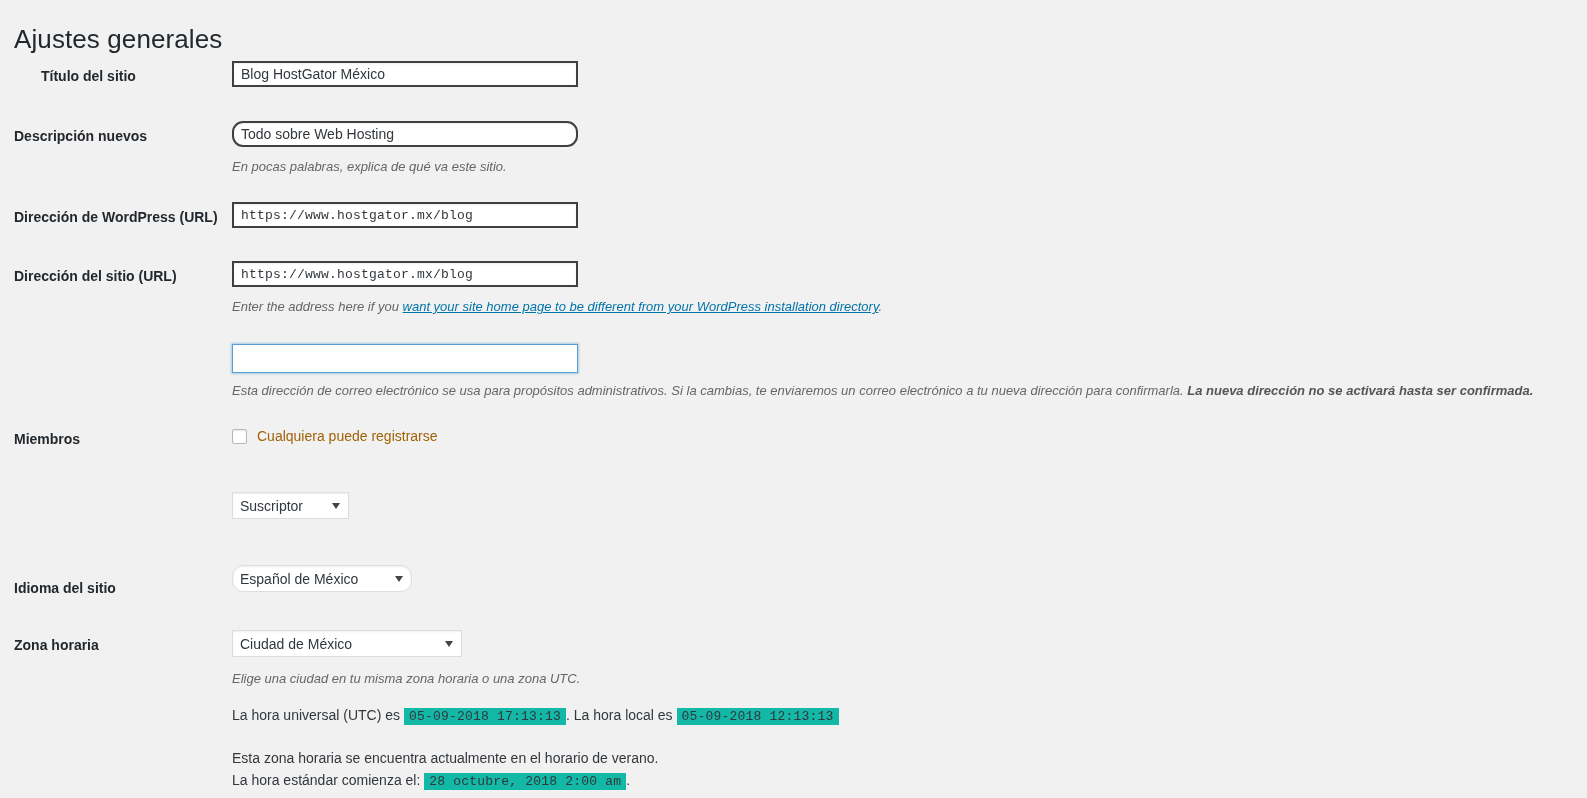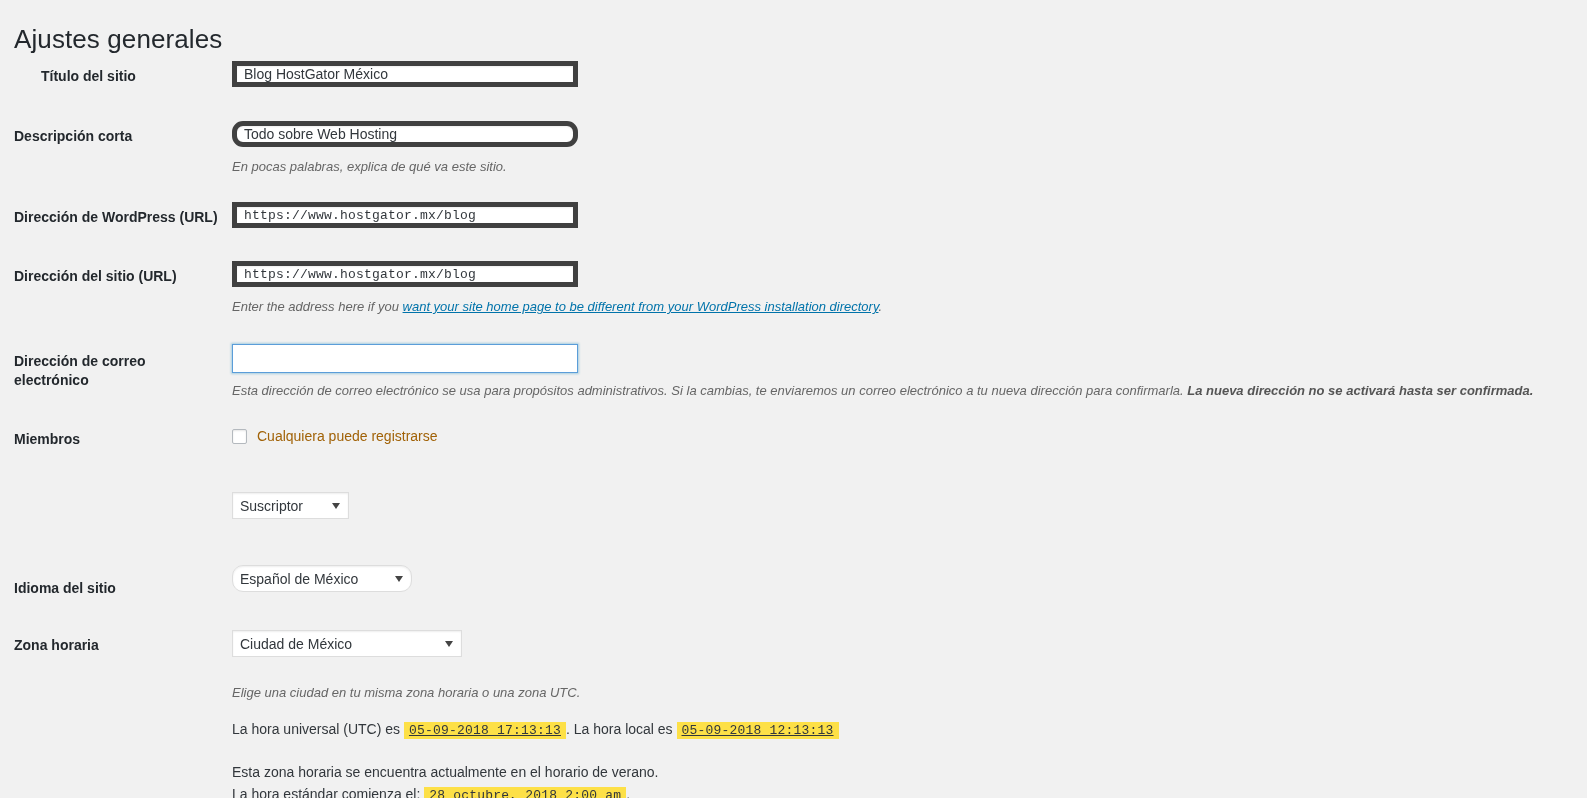--- a/index.html
+++ b/index.html
@@ -50,21 +50,21 @@
     color: #23282d;
     line-height: 19px;
   }
   .field-cell {
     position: absolute;
     left: 232px;
   }
   input.txt {
     box-sizing: border-box;
     height: 26px;
-    border: 5px solid #404040;
+    border: 2px solid #404040;
     background: #fff;
     color: #32373c;
     font-size: 14px;
     font-family: "Liberation Sans", sans-serif;
     padding: 0 7px;
     border-radius: 0;
     outline: none;
     box-shadow: inset 0 1px 2px rgba(0,0,0,0.07);
   }
   input.txt.code {
@@ -138,45 +138,44 @@
   }
   .tz-info {
     font-size: 14px;
     color: #32373c;
     line-height: 22px;
     white-space: nowrap;
   }
   code.stamp {
     font-family: "Liberation Mono", monospace;
     font-size: 13px;
-    background: #fde047;
+    background: #14b8a6;
     color: #32373c;
     padding: 1px 5px;
     letter-spacing: 0.2px;
-    text-decoration: underline;
   }
 </style>
 </head>
 <body>
 
 <div class="page">
 
   <h1 class="page-title">Ajustes generales</h1>
 
   <div class="form-table">
 
     <div class="row" style="height:59px;">
       <div class="label-cell" style="top:11px;margin-left:27px;">Título del sitio</div>
       <div class="field-cell" style="top:5px;">
         <input class="txt" type="text" style="width: 346px;" value="Blog HostGator México">
       </div>
     </div>
 
     <div class="row" style="height:81px;">
-      <div class="label-cell" style="top:12px;">Descripción corta</div>
+      <div class="label-cell" style="top:12px;">Descripción nuevos</div>
       <div class="field-cell" style="top:6px;">
         <input class="txt" type="text" style="width: 346px; border-radius: 11px;" value="Todo sobre Web Hosting">
         <div class="desc" style="margin-top:11px;">En pocas palabras, explica de qué va este sitio.</div>
       </div>
     </div>
 
     <div class="row" style="height:59px;">
       <div class="label-cell" style="top:12px;">Dirección de WordPress (URL)</div>
       <div class="field-cell" style="top:6px;">
         <input class="txt code" type="text" style="width: 346px;" value="https://www.hostgator.mx/blog">
@@ -185,21 +184,20 @@
 
     <div class="row" style="height:84px;padding-left:16px;">
       <div class="label-cell" style="top:12px;">Dirección del sitio (URL)</div>
       <div class="field-cell" style="top:6px;">
         <input class="txt code" type="text" style="width: 346px;" value="https://www.hostgator.mx/blog">
         <div class="desc" style="margin-top:11px;"><span>Enter the address here if you </span><a href="#">want your site home page to be different from your WordPress installation directory</a><span>.</span></div>
       </div>
     </div>
 
     <div class="row" style="height:83px;">
-      <div class="label-cell" style="top:13px;">Dirección de correo electrónico</div>
       <div class="field-cell" style="top:5px;">
         <input class="txt focused" type="text" style="width: 346px; height: 29px;" value="">
         <div class="desc" style="margin-top:9px;"><span>Esta dirección de correo electrónico se usa para propósitos administrativos. Si la cambias, te enviaremos un correo electrónico a tu nueva dirección para confirmarla. </span><b>La nueva dirección no se activará hasta ser confirmada.</b></div>
       </div>
     </div>
 
     <div class="row" style="height:70px;">
       <div class="label-cell" style="top:8px;">Miembros</div>
       <div class="field-cell" style="top:5px;">
         <label class="checkbox-row">
@@ -228,21 +226,21 @@
       </div>
     </div>
 
     <div class="row" style="height:160px;">
       <div class="label-cell" style="top:15px;">Zona horaria</div>
       <div class="field-cell" style="top:9px;">
         <div class="select" style="width:230px;">
           <span>Ciudad de México</span>
           <span class="arrow"></span>
         </div>
-        <div class="desc" style="margin-top:27px;">Elige una ciudad en tu misma zona horaria o una zona UTC.</div>
+        <div class="desc" style="margin-top:13px;">Elige una ciudad en tu misma zona horaria o una zona UTC.</div>
 
         <div class="tz-info" style="margin-top:16px;">
           <span>La hora universal (UTC) es</span>
           <code class="stamp">05-09-2018 17:13:13</code><span>. La hora local es</span>
           <code class="stamp">05-09-2018 12:13:13</code>
         </div>
 
         <div class="tz-info" style="margin-top:19px;">Esta zona horaria se encuentra actualmente en el horario de verano.</div>
 
         <div class="tz-info" style="margin-top:0px;">

